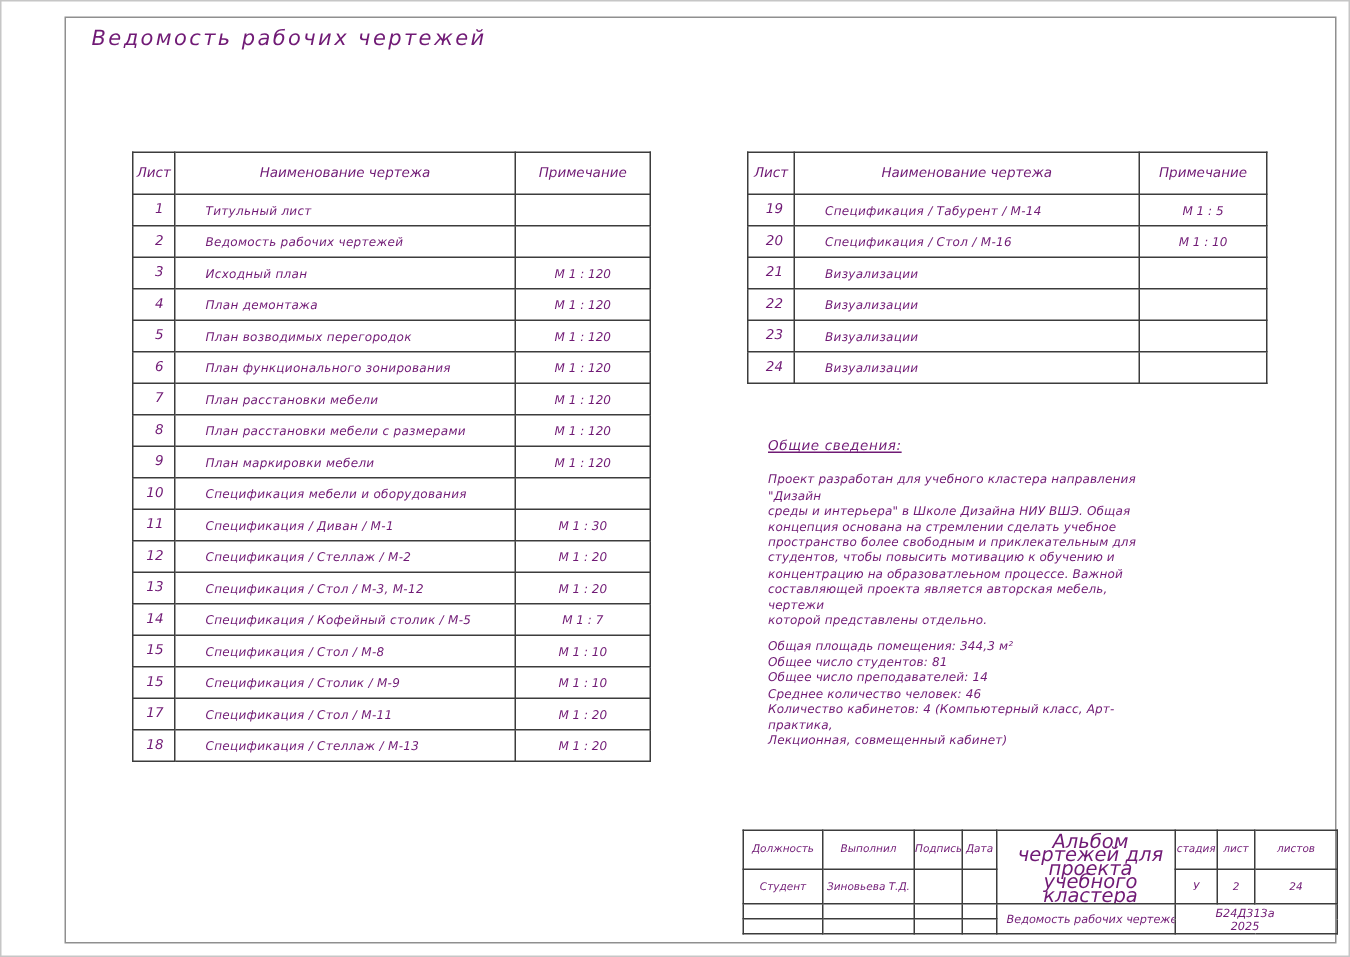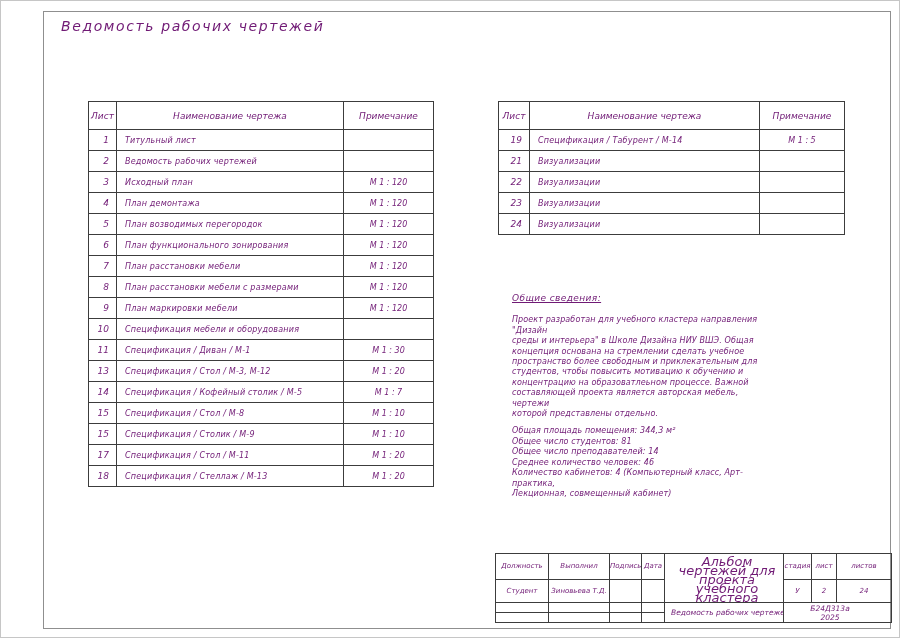--- a/index.html
+++ b/index.html
@@ -18,21 +18,21 @@
     font-size:14px; font-weight:normal; letter-spacing:1.6px; white-space:nowrap;
   }
   table.dtable {
     position:absolute; border-collapse:collapse; table-layout:fixed;
     font-size:8.5px;
   }
   table.dtable td, table.dtable th { border:1px solid #3c3c3c; font-weight:normal; overflow:hidden; white-space:nowrap; }
   table.dtable thead th { height:28px; text-align:center; font-size:9px; }
   table.dtable tbody tr { height:21px; }
   td.c-num  { text-align:right; padding-right:7px; font-size:9px; }
-  td.c-name { text-align:left; padding-left:8px; font-size:8px; letter-spacing:0.2px; }
+  td.c-name { text-align:left; padding-left:20px; font-size:8px; letter-spacing:0.2px; }
   td.c-note { text-align:center; font-size:8px; }
   .tbl-left  { left:87px;  top:100px; width:345px; }
   .tbl-right { left:497px; top:100px; width:346px; }
 
   .general {
     position:absolute; left:511px; top:292px; width:262px;
     font-size:8px; line-height:10.4px; letter-spacing:0.1px;
   }
   .gi-heading {
     font-size:9px; text-decoration:underline; margin-bottom:12px; letter-spacing:0.4px;
@@ -139,20 +139,25 @@
           <td class="c-name">Спецификация мебели и оборудования</td>
           <td class="c-note">&nbsp;</td>
         </tr>
 
         <tr>
           <td class="c-num">11</td>
           <td class="c-name">Спецификация / Диван / М-1</td>
           <td class="c-note">М 1 : 30</td>
         </tr>
 
+        <tr>
+          <td class="c-num">12</td>
+          <td class="c-name">Спецификация / Стеллаж / М-2</td>
+          <td class="c-note">М 1 : 20</td>
+        </tr>
 
         <tr>
           <td class="c-num">13</td>
           <td class="c-name">Спецификация / Стол / М-3, М-12</td>
           <td class="c-note">М 1 : 20</td>
         </tr>
 
         <tr>
           <td class="c-num">14</td>
           <td class="c-name">Спецификация / Кофейный столик / М-5</td>
@@ -199,20 +204,25 @@
       </tr>
     </thead>
     <tbody>
 
         <tr>
           <td class="c-num">19</td>
           <td class="c-name">Спецификация / Табурент / М-14</td>
           <td class="c-note">М 1 : 5</td>
         </tr>
 
+        <tr>
+          <td class="c-num">20</td>
+          <td class="c-name">Спецификация / Стол / М-16</td>
+          <td class="c-note">М 1 : 10</td>
+        </tr>
 
         <tr>
           <td class="c-num">21</td>
           <td class="c-name">Визуализации</td>
           <td class="c-note">&nbsp;</td>
         </tr>
 
         <tr>
           <td class="c-num">22</td>
           <td class="c-name">Визуализации</td>

